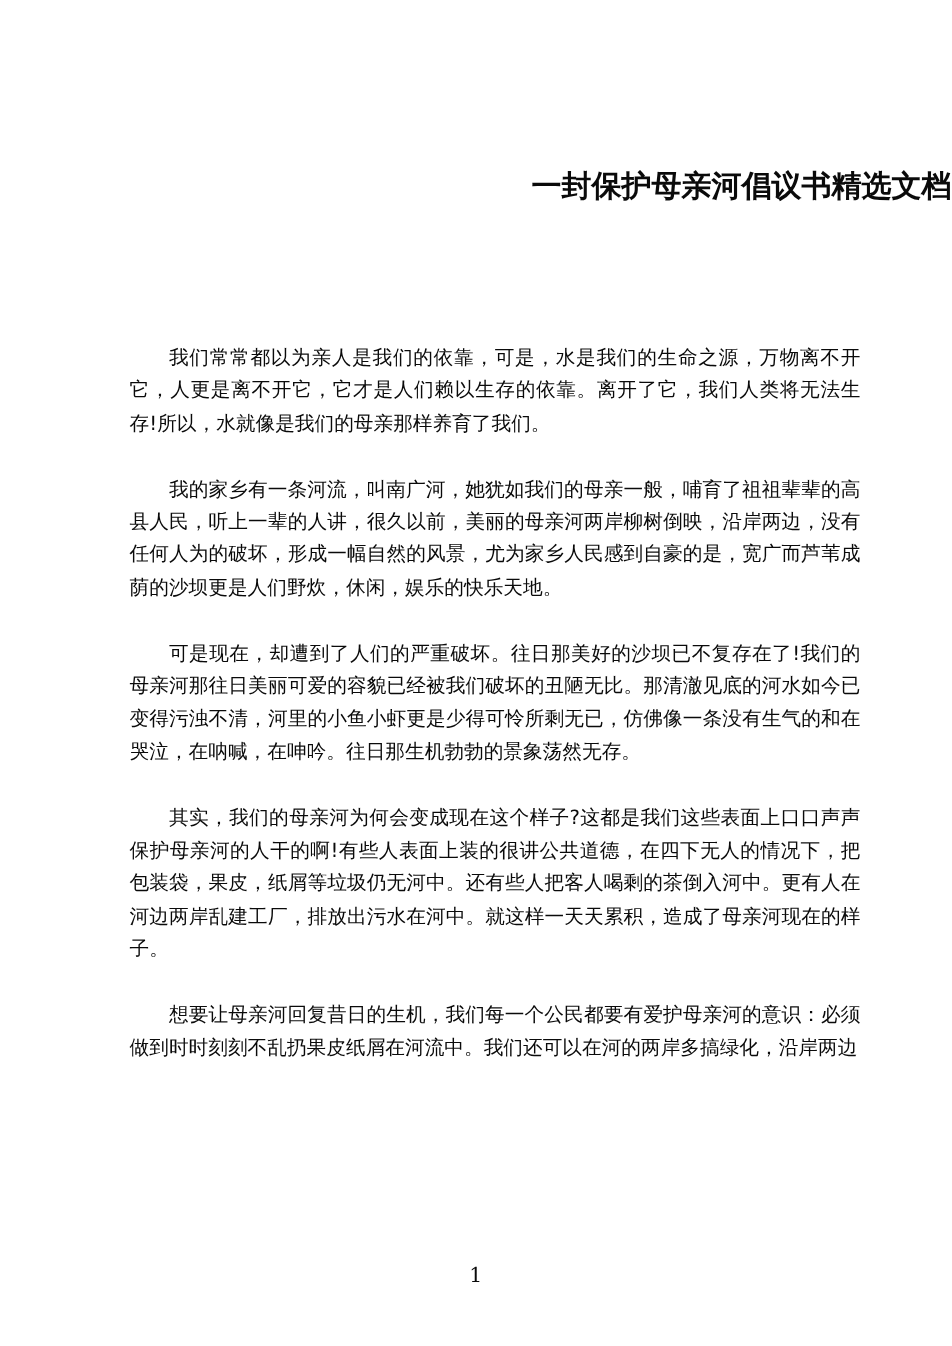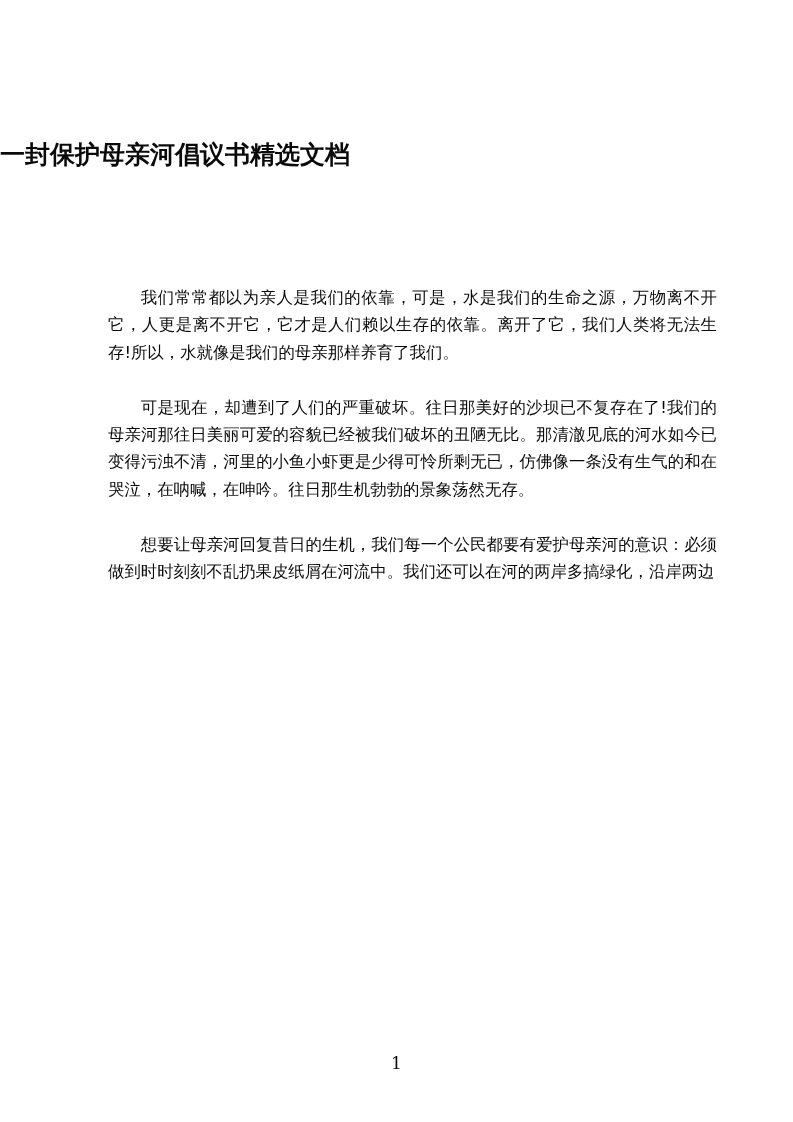--- a/index.html
+++ b/index.html
@@ -15,21 +15,21 @@
     overflow: hidden;
     font-family: "DejaVu Sans", sans-serif;
     color: #0a0a0a;
   }
   .doc-title {
     position: absolute;
     top: 140px;
     left: 0;
     width: 100%;
     margin: 0;
-    text-align: left;
+    text-align: right;
     font-size: 25px;
     line-height: 30px;
     font-weight: bold;
     letter-spacing: 0px;
     color: #0a0a0a;
   }
   .doc-body {
     position: absolute;
     top: 284px;
     left: 108px;
@@ -59,19 +59,21 @@
 </style>
 </head>
 <body>
 
 <div class="page">
 
   <h1 class="doc-title">一封保护母亲河倡议书精选文档</h1>
 
   <div class="doc-body">
     <p>我们常常都以为亲人是我们的依靠，可是，水是我们的生命之源，万物离不开它，人更是离不开它，它才是人们赖以生存的依靠。离开了它，我们人类将无法生存!所以，水就像是我们的母亲那样养育了我们。</p>
+    <p>我的家乡有一条河流，叫南广河，她犹如我们的母亲一般，哺育了祖祖辈辈的高县人民，听上一辈的人讲，很久以前，美丽的母亲河两岸柳树倒映，沿岸两边，没有任何人为的破坏，形成一幅自然的风景，尤为家乡人民感到自豪的是，宽广而芦苇成荫的沙坝更是人们野炊，休闲，娱乐的快乐天地。</p>
     <p>可是现在，却遭到了人们的严重破坏。往日那美好的沙坝已不复存在了!我们的母亲河那往日美丽可爱的容貌已经被我们破坏的丑陋无比。那清澈见底的河水如今已变得污浊不清，河里的小鱼小虾更是少得可怜所剩无已，仿佛像一条没有生气的和在哭泣，在呐喊，在呻吟。往日那生机勃勃的景象荡然无存。</p>
+    <p>其实，我们的母亲河为何会变成现在这个样子?这都是我们这些表面上口口声声保护母亲河的人干的啊!有些人表面上装的很讲公共道德，在四下无人的情况下，把包装袋，果皮，纸屑等垃圾仍无河中。还有些人把客人喝剩的茶倒入河中。更有人在河边两岸乱建工厂，排放出污水在河中。就这样一天天累积，造成了母亲河现在的样子。</p>
     <p>想要让母亲河回复昔日的生机，我们每一个公民都要有爱护母亲河的意识：必须做到时时刻刻不乱扔果皮纸屑在河流中。我们还可以在河的两岸多搞绿化，沿岸两边</p>
   </div>
 
   <div class="page-number">1</div>
 
 </div>
 
 </body></html>

